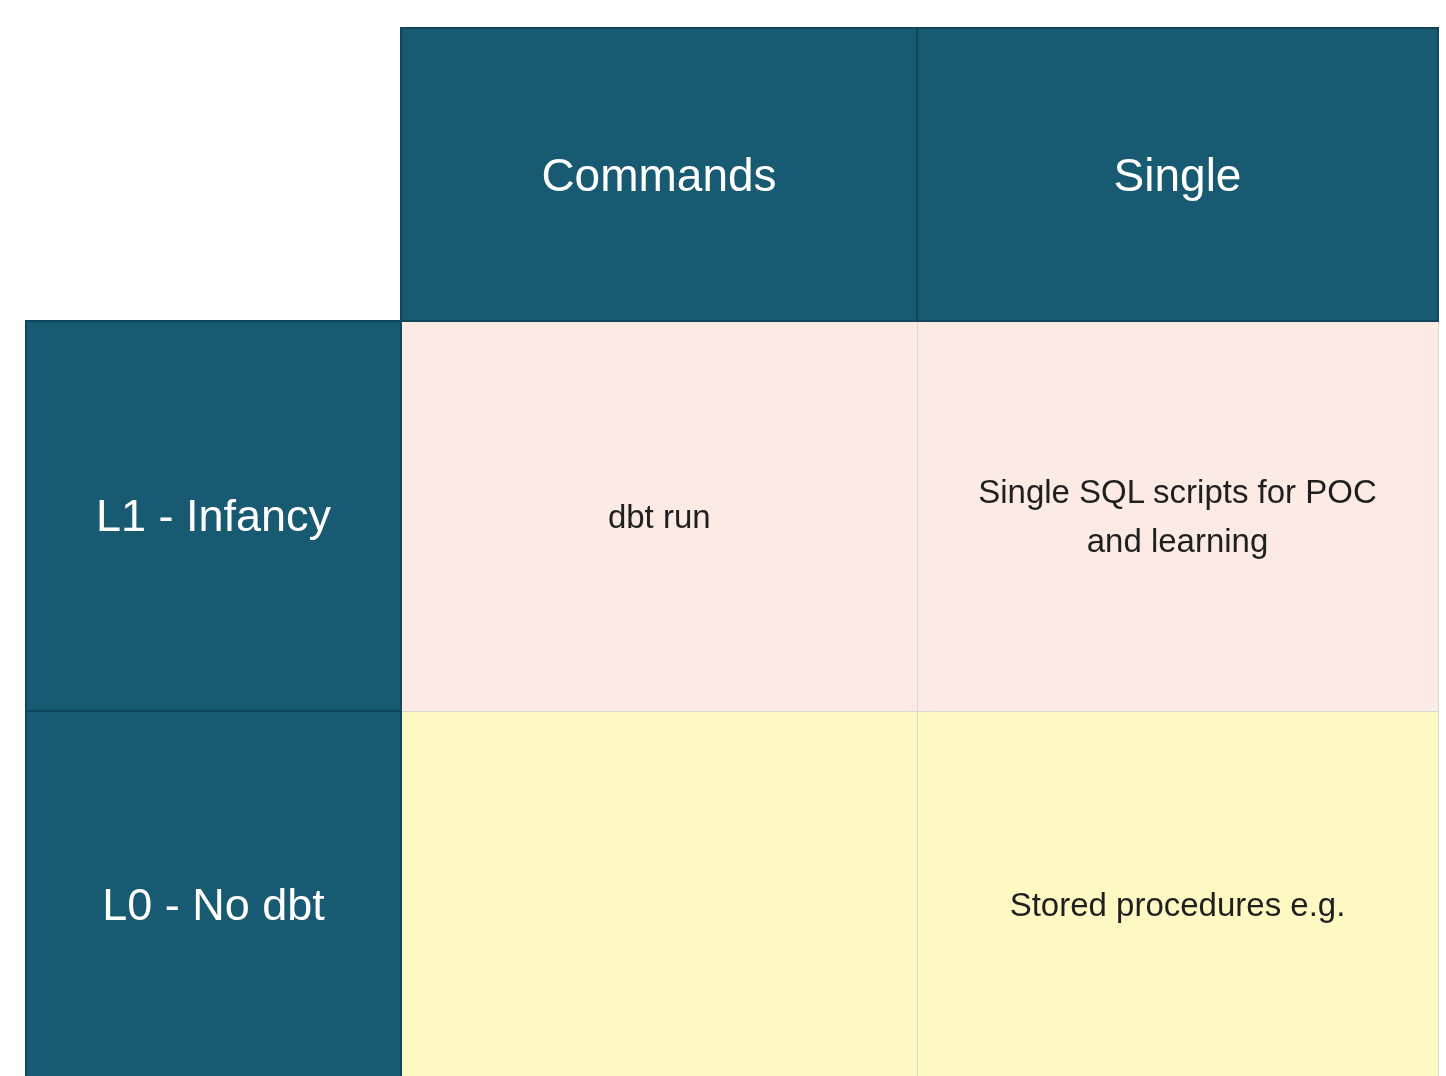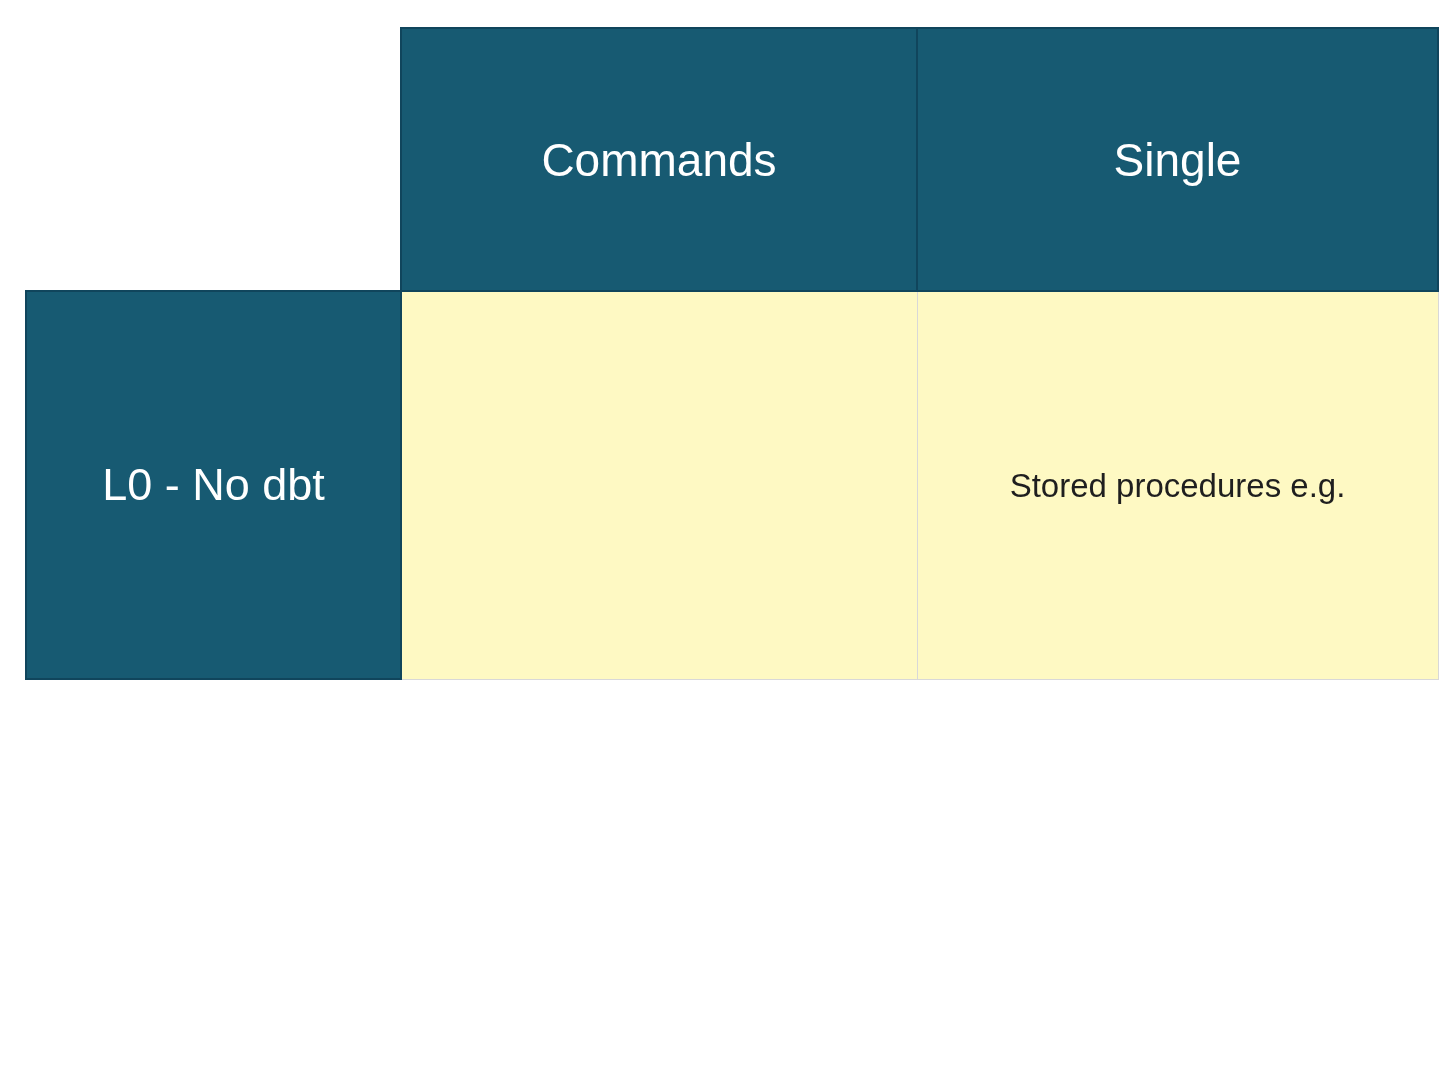--- a/index.html
+++ b/index.html
@@ -14,21 +14,21 @@
     font-family: "Liberation Sans", sans-serif;
   }
   table.matrix {
     border-collapse: collapse;
     table-layout: fixed;
     margin: 27px 0 0 25px;
   }
   col.c-label    { width: 375px; }
   col.c-commands { width: 516px; }
   col.c-models   { width: 521px; }
-  tr.r-head { height: 263px; }
+  tr.r-head { height: 293px; }
   tr.r-l1   { height: 390px; }
   tr.r-l0   { height: 388px; margin-top: 48px; }
   td, th {
     padding: 0;
     text-align: center;
     vertical-align: middle;
     font-weight: 400;
   }
   .corner {
     background: #ffffff;
@@ -68,20 +68,31 @@
   <tbody>
       <tr class="r-head">
     <td class="corner"></td>
     <th class="head">
       <span>Commands</span>
     </th>
     <th class="head">
       <span>Single</span>
     </th>
   </tr>
+  <tr class="r-l1">
+    <th class="rowhead">
+      <span>L1 - Infancy</span>
+    </th>
+    <td class="cell pink">
+      <span>dbt run</span>
+    </td>
+    <td class="cell pink">
+      <span>Single SQL scripts for POC and learning</span>
+    </td>
+  </tr>
   <tr class="r-l0">
     <th class="rowhead">
       <span>L0 - No dbt</span>
     </th>
     <td class="cell plain">
       <span></span>
     </td>
     <td class="cell plain">
       <span>Stored procedures e.g.</span>
     </td>

